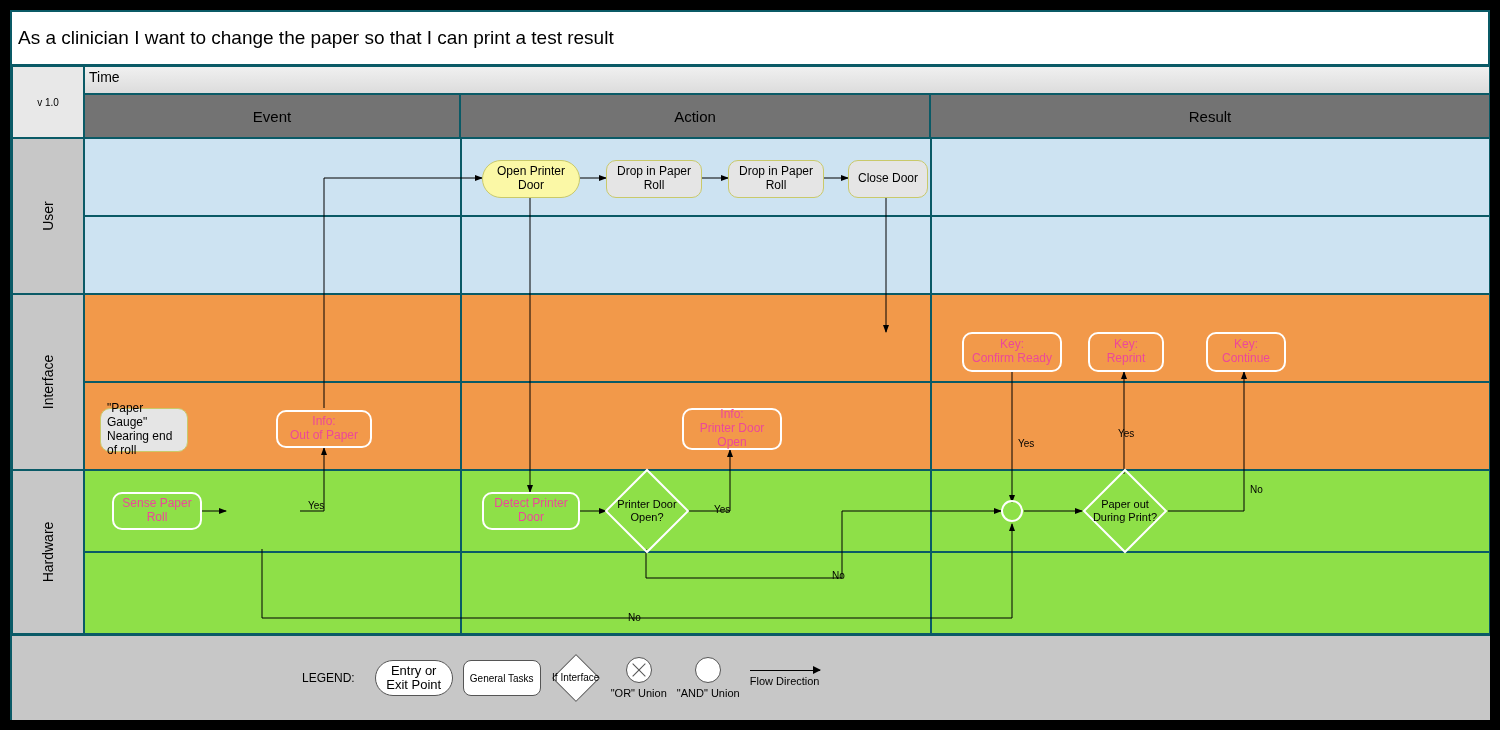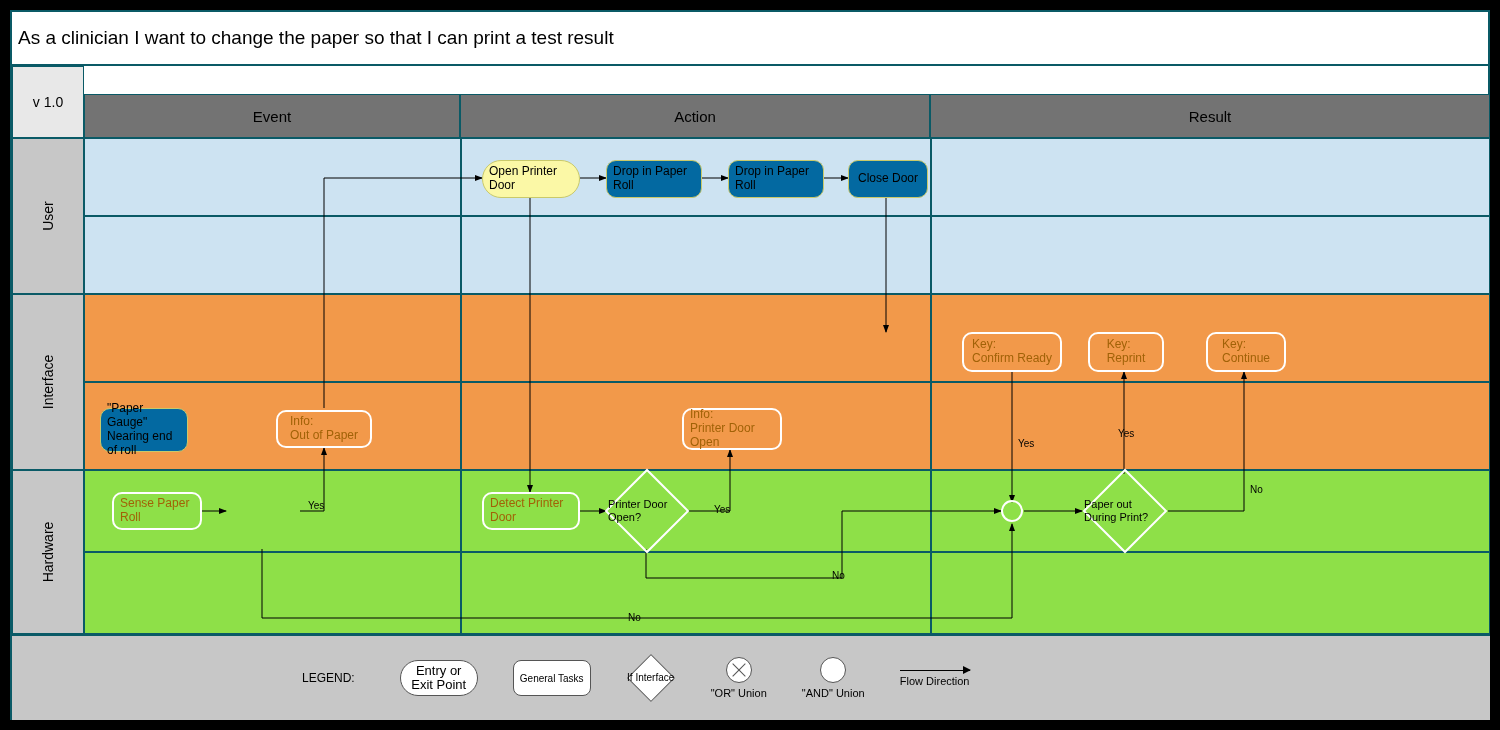--- a/index.html
+++ b/index.html
@@ -1,20 +1,20 @@
 <!DOCTYPE html>
 <html><head>
 <meta charset="utf-8">
 <style>
   *{box-sizing:border-box;margin:0;padding:0}
   body{font-family:Arial,Helvetica,sans-serif;background:#000;width:1500px;height:730px;overflow:hidden}
   .frame{position:absolute;left:10px;top:10px;width:1480px;height:710px;background:#fff;border:2px solid #0a5a66}
   .title-bar{position:absolute;left:0;top:0;width:100%;height:54px;background:#fff;border-bottom:2px solid #0a5a66;display:flex;align-items:center;padding:0 6px;font-size:19px}
   
-  .ver-cell{position:absolute;left:0;top:54px;width:72px;height:72px;background:#e8e8e8;border:1px solid #0a5a66;display:flex;align-items:center;justify-content:center;font-size:14px}
+  .ver-cell{position:absolute;left:0;top:54px;width:72px;height:72px;background:#e8e8e8;border:1px solid #0a5a66;display:flex;align-items:center;justify-content:center;font-size:10px}
   .time-cell{position:absolute;left:72px;top:54px;width:1406px;height:28px;background:linear-gradient(#f0f0f0,#dcdcdc);border:1px solid #0a5a66;padding:2px 4px;font-size:14px}
   .col-head{position:absolute;top:82px;height:44px;background:#737373;border:1px solid #0a5a66;display:flex;align-items:center;justify-content:center;font-size:15px}
   .col-event{left:72px;width:376px}
   .col-action{left:448px;width:470px}
   .col-result{left:918px;width:560px}
   
   .lane-label{position:absolute;left:0;width:72px;background:#c7c7c7;border:1px solid #0a5a66;display:flex;align-items:center;justify-content:center}
   .lane-label span{transform:rotate(-90deg);font-size:14px;white-space:nowrap}
   .lane-user{top:126px;height:156px}
   .lane-interface{top:282px;height:176px}
@@ -24,57 +24,58 @@
   .user1{top:126px;height:78px;background:#cde3f2}
   .user2{top:204px;height:78px;background:#cde3f2}
   .int1{top:282px;height:88px;background:#f2994a}
   .int2{top:370px;height:88px;background:#f2994a}
   .hw1{top:458px;height:82px;background:#8ee048}
   .hw2{top:540px;height:82px;background:#8ee048}
   
   .vline{position:absolute;top:126px;height:496px;width:0;border-left:2px solid #0a5a66}
   .v1{left:448px}.v2{left:918px}
   
-  .legend{position:absolute;left:0;top:622px;width:1478px;height:86px;background:#c7c7c7;border-top:2px solid #0a5a66;display:flex;align-items:center;gap:35px;padding-left:290px;font-size:12px}
+  .legend{position:absolute;left:0;top:622px;width:1478px;height:86px;background:#c7c7c7;border-top:2px solid #0a5a66;display:flex;align-items:center;gap:10px;padding-left:290px;font-size:12px}
   .legend .lbl{margin-right:10px;font-size:12px}
   .legend-item{display:flex;flex-direction:column;align-items:center;gap:4px;font-size:11px;text-align:center}
   .shape-entry{width:78px;height:36px;border:1px solid #555;border-radius:18px;background:#fff;display:flex;align-items:center;justify-content:center;font-size:13px;padding:0 4px;line-height:1.1}
   .shape-task{width:78px;height:36px;border:1px solid #555;border-radius:8px;background:#fff;display:flex;align-items:center;justify-content:center;font-size:10px}
   .shape-diamond{width:34px;height:34px;border:1px solid #555;background:#fff;transform:rotate(45deg)}
   .shape-diamond-wrap{width:50px;height:50px;display:flex;align-items:center;justify-content:center;position:relative}
   .shape-diamond-wrap .dtxt{position:absolute;font-size:10px;text-align:center;line-height:1}
   .shape-or{width:26px;height:26px;border:1px solid #555;border-radius:50%;background:#fff;position:relative}
   .shape-or::before,.shape-or::after{content:"";position:absolute;left:50%;top:50%;width:18px;height:1px;background:#555}
   .shape-or::before{transform:translate(-50%,-50%) rotate(45deg)}
   .shape-or::after{transform:translate(-50%,-50%) rotate(-45deg)}
   .shape-and{width:26px;height:26px;border:1px solid #555;border-radius:50%;background:#fff}
   .shape-arrow{width:70px;height:1px;background:#000;position:relative}
   .shape-arrow::after{content:"";position:absolute;right:-1px;top:-4px;border-left:8px solid #000;border-top:4px solid transparent;border-bottom:4px solid transparent}
   .shape-sim{width:56px;height:26px;border-top:1px solid #000;border-bottom:1px solid #000;position:relative}
   .shape-sim::before{content:"";position:absolute;left:50%;top:0;width:1px;height:26px;background:#000}
   
-  .node{position:absolute;display:flex;align-items:center;justify-content:center;text-align:left;font-size:12px;line-height:1.15;padding:4px 6px}
-  .task-y{background:#0369a1;border:1px solid #c9c96a;border-radius:10px}
+  .node{position:absolute;display:flex;align-items:center;justify-content:center;text-align:center;font-size:12px;line-height:1.15;padding:4px 6px}
+  .task-y{background:#e5e5e5;border:1px solid #c9c96a;border-radius:10px}
   .entry-y{background:#fbf8a6;border:1px solid #c9c96a;border-radius:20px}
-  .task-w{background:transparent;border:2px solid #fff;border-radius:10px;color:#a16207}
+  .task-w{background:transparent;border:2px solid #fff;border-radius:10px;color:#ec4899}
   .diamond{background:transparent}
   .diamond .dshape{position:absolute;left:50%;top:50%;width:60px;height:60px;border:2px solid #fff;transform:translate(-50%,-50%) rotate(45deg)}
   .diamond .dtext{position:relative;z-index:1;font-size:11px}
   .andnode{width:22px;height:22px;border:2px solid #fff;border-radius:50%}
   
   svg.flow{position:absolute;left:0;top:0;width:1478px;height:622px;pointer-events:none}
   .edge-label{position:absolute;background:rgba(255,255,255,0);font-size:10px;padding:0 2px}
 </style>
 </head>
 <body>
 
 <div class="frame">
   <div class="title-bar">As a clinician I want to change the paper so that I can print a test result</div>
 
   <div class="ver-cell">v 1.0</div>
+  <div class="time-cell">Time</div>
   <div class="col-head col-event">Event</div>
   <div class="col-head col-action">Action</div>
   <div class="col-head col-result">Result</div>
 
   <div class="lane-label lane-user">
       <span>User</span>
     </div>
   <div class="lane-label lane-interface">
       <span>Interface</span>
     </div>

